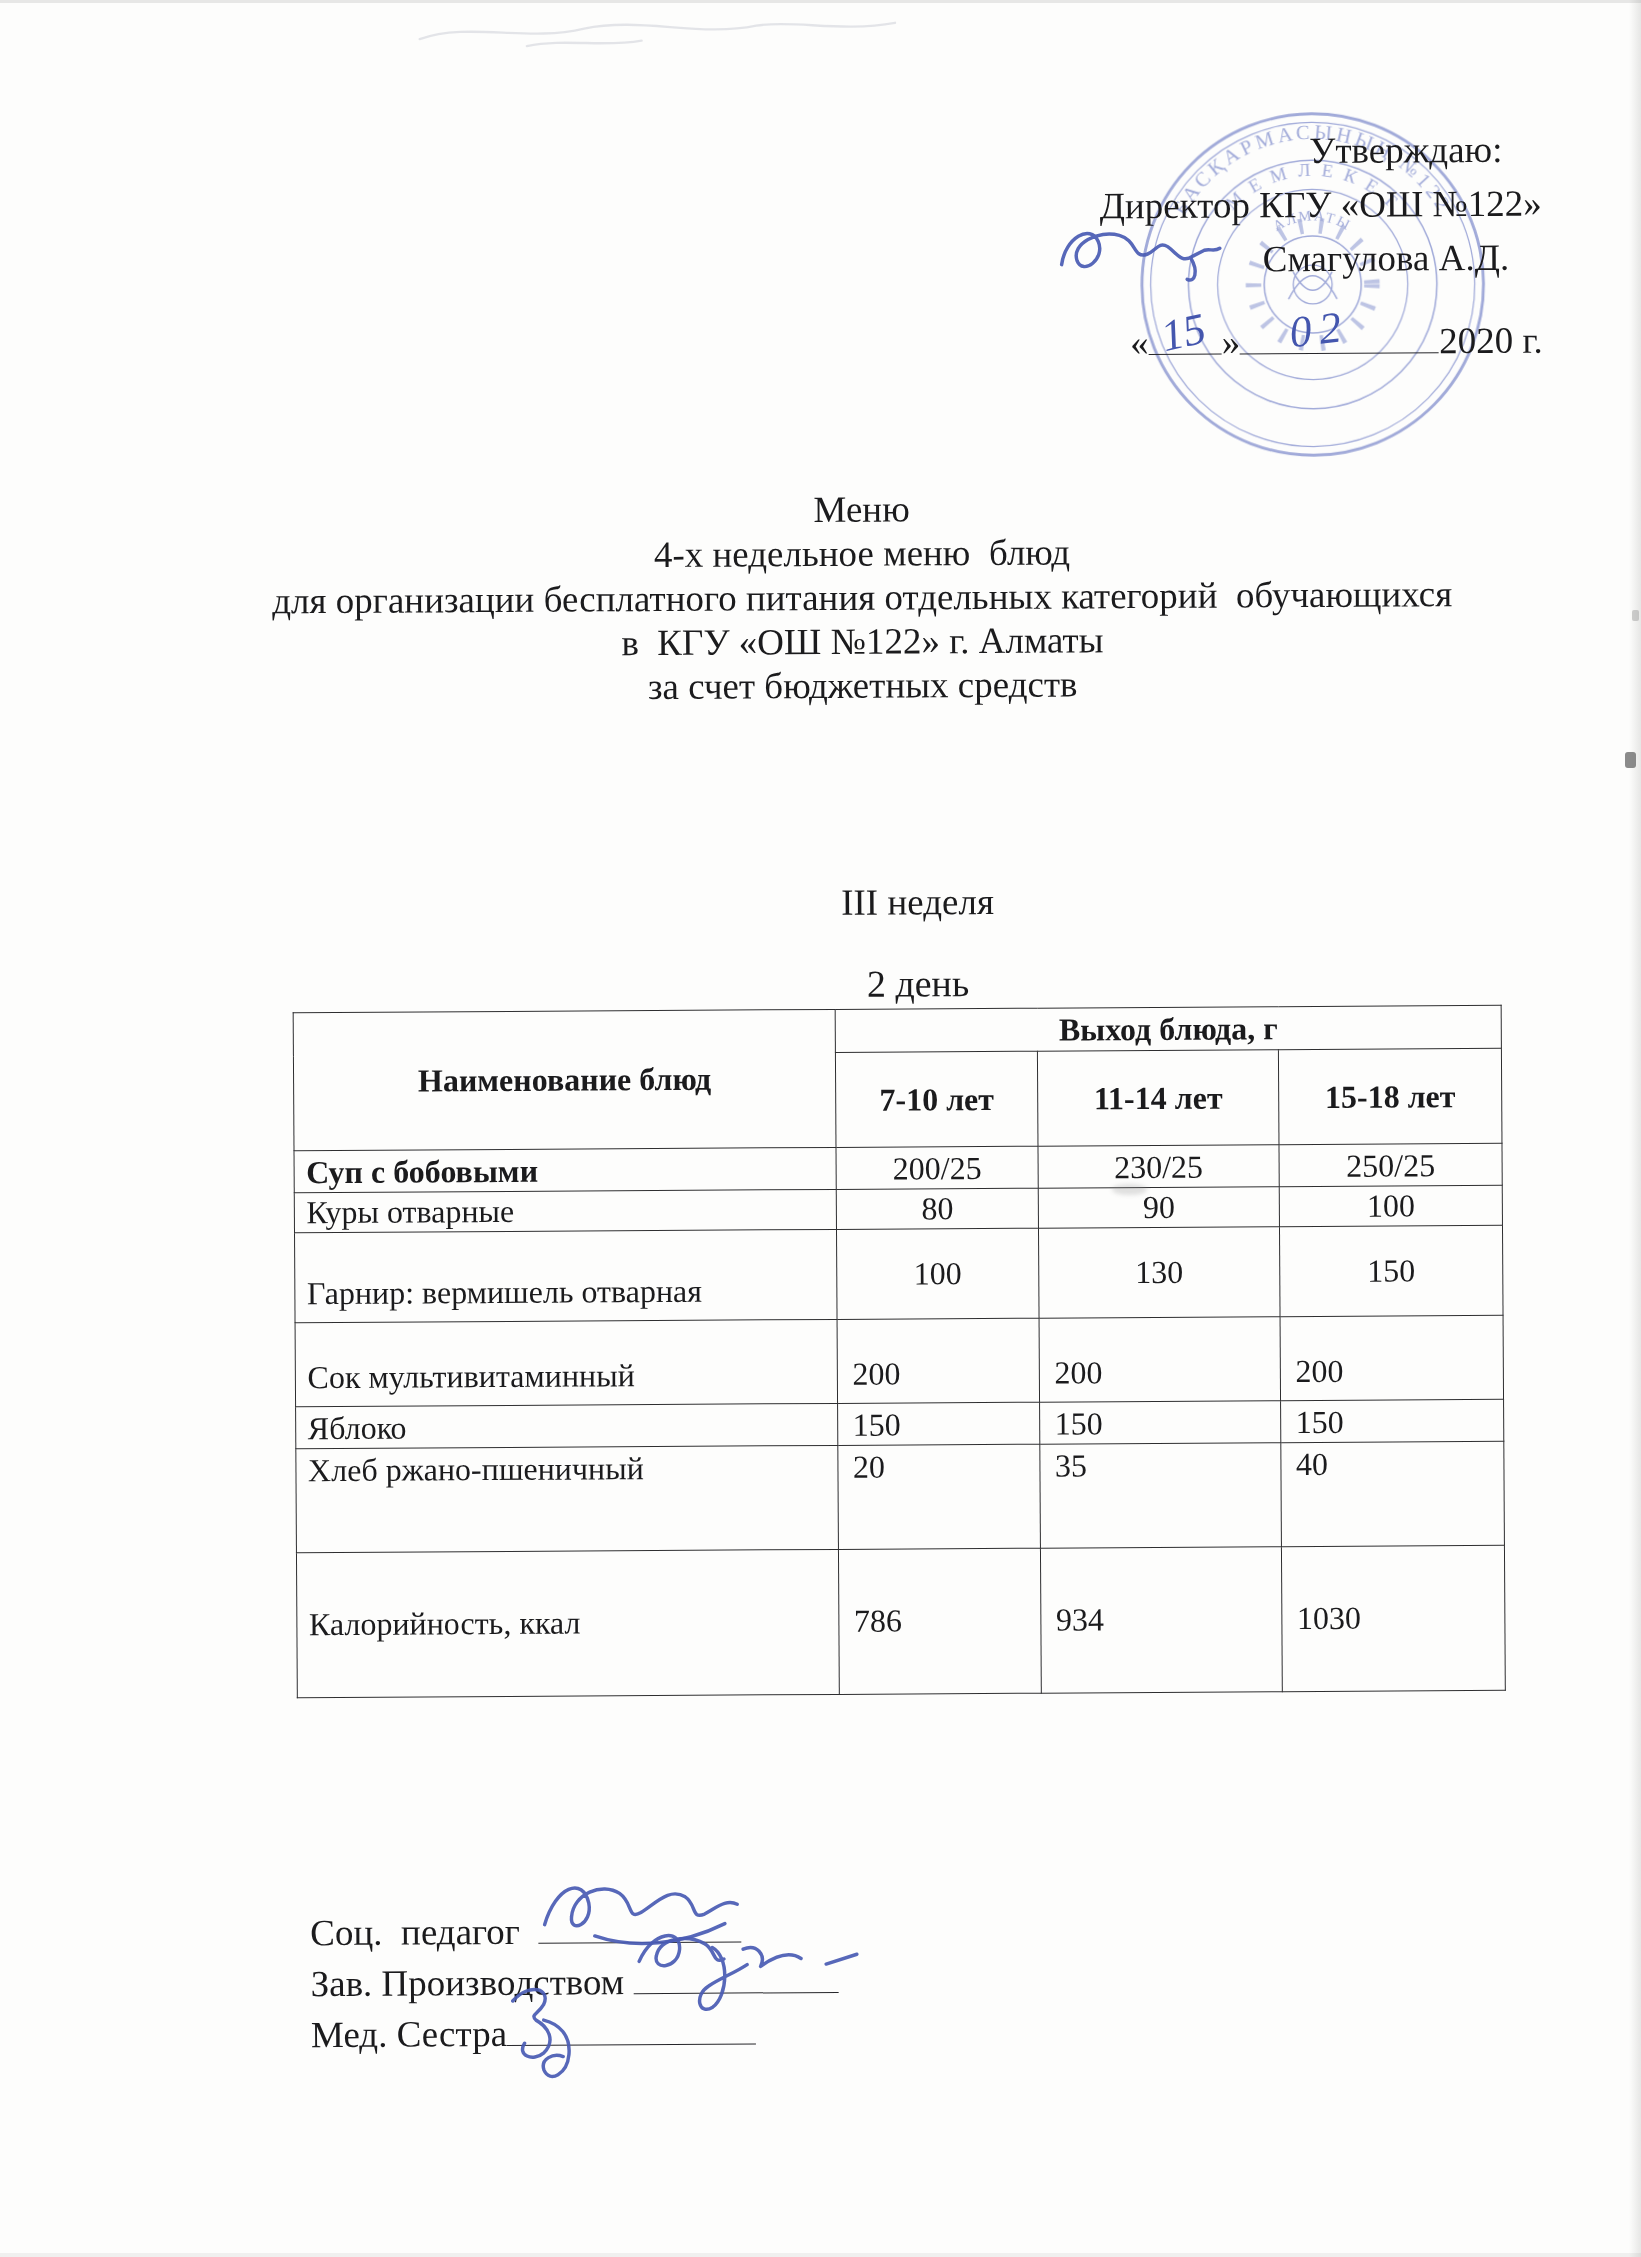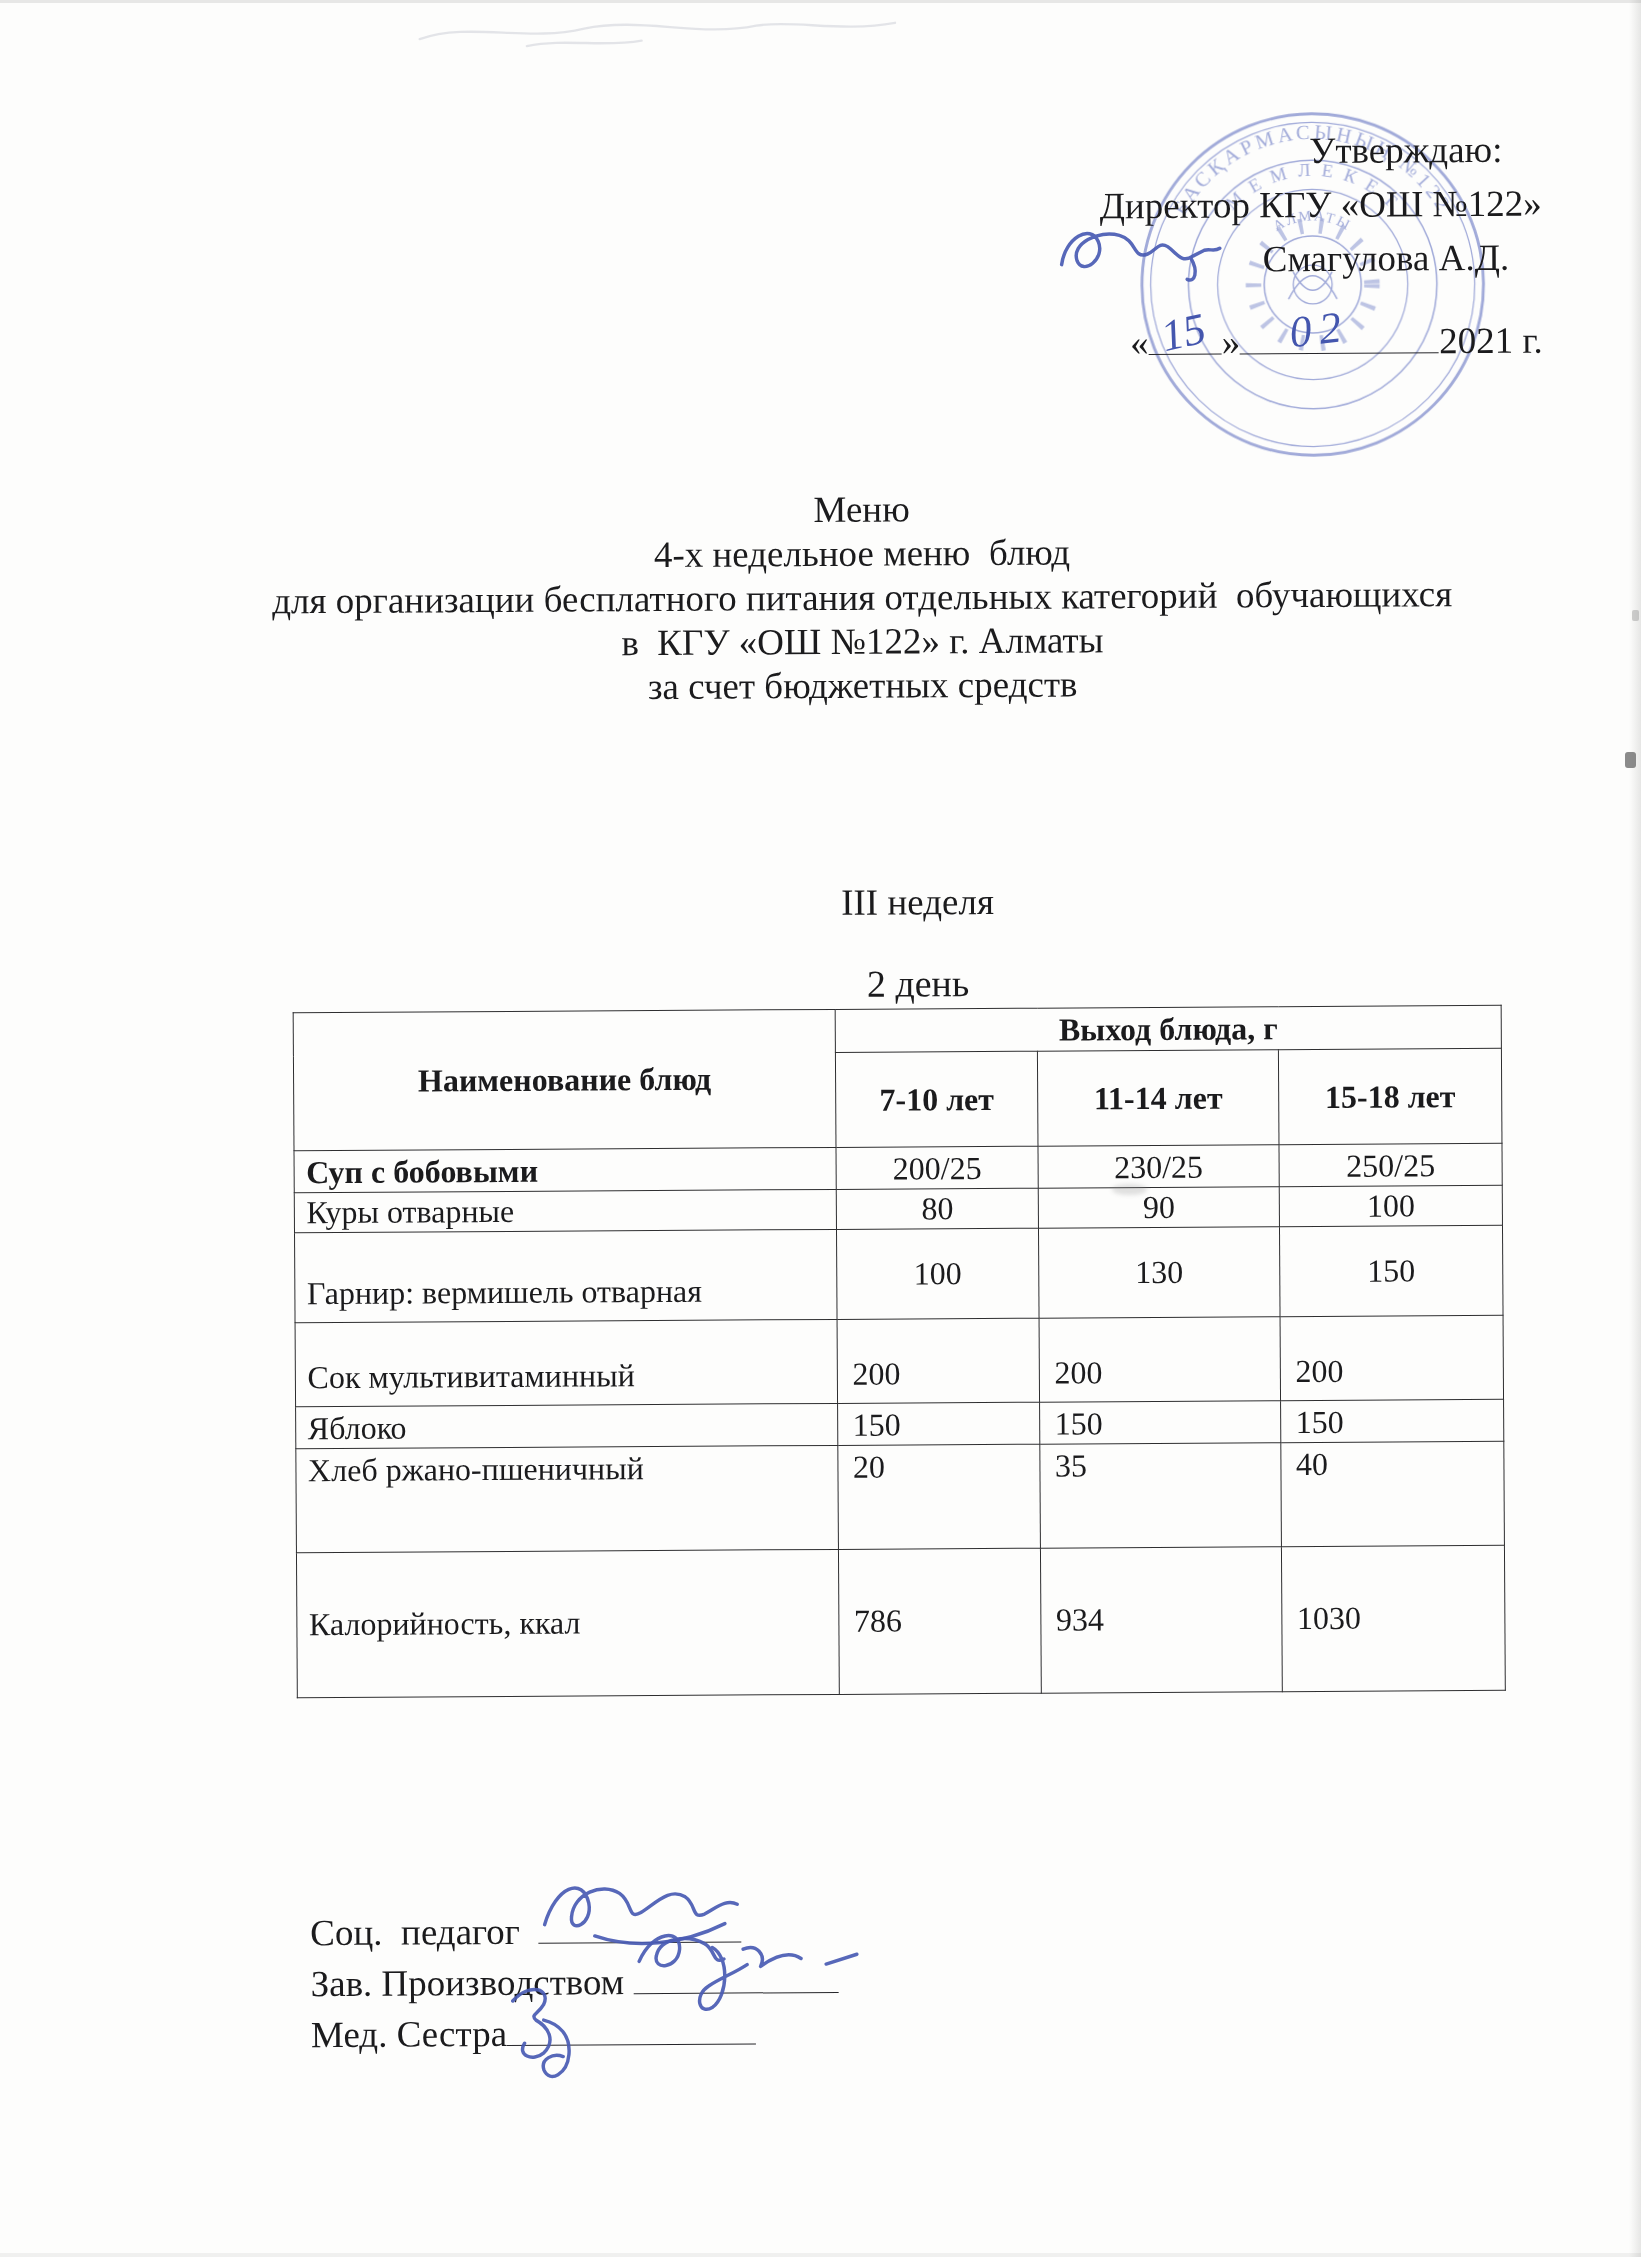--- a/index.html
+++ b/index.html
@@ -109,21 +109,21 @@
       <text font-size="15" letter-spacing="2">
         <textPath href="#arcSmall" startOffset="50%" text-anchor="middle">АЛМАТЫ</textPath>
       </text>
     </svg>
 
     <div class="approval">
       <div class="l1">Утверждаю:</div>
       <div class="l2">Директор КГУ «ОШ №122»</div>
       <div class="l3">Смагулова А.Д.</div>
       <div class="date-line">
-        <span>«</span><span class="u-seg u-day"><span class="hand hand-day">15</span></span><span>»</span><span class="u-seg u-month"><span class="hand hand-month">02</span></span><span>2021 г.</span>
+        <span>«</span><span class="u-seg u-day"><span class="hand hand-day">15</span></span><span>»</span><span class="u-seg u-month"><span class="hand hand-month">02</span></span><span>2020 г.</span>
       </div>
     </div>
 
     <svg class="ink" style="left:1052px;top:210px;width:193px;height:92px;" viewBox="0 0 200 95">
       <path d="M 14,58 C 18,30 44,16 52,34 C 60,52 36,70 30,54 C 24,36 52,22 74,28 C 92,33 88,52 102,48 C 112,45 114,34 124,40 C 134,47 138,58 150,50 L 162,44 C 168,42 172,46 178,42"></path>
       <path d="M 148,52 C 156,66 152,78 144,74"></path>
     </svg>
 
     <div class="title-block">
       <div class="title-line">Меню</div>

